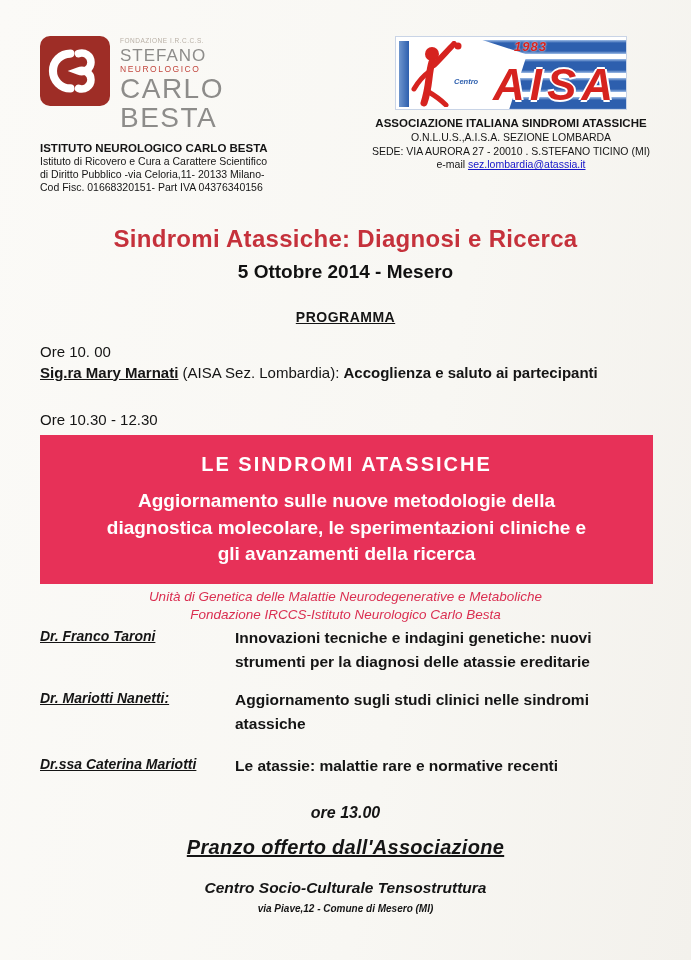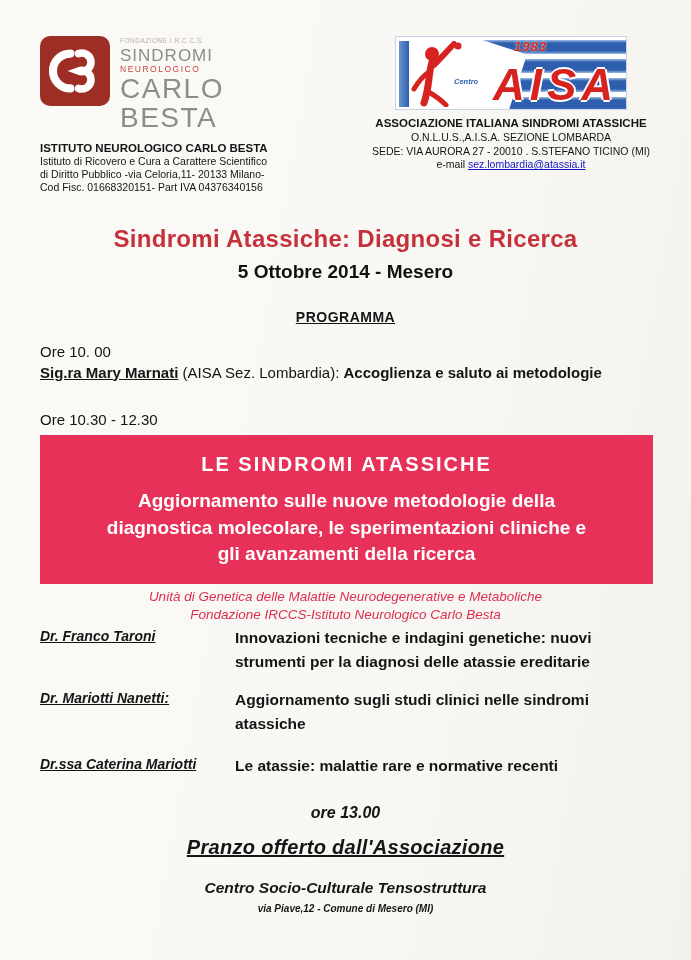--- a/index.html
+++ b/index.html
@@ -119,21 +119,21 @@
     <div class="org">
       <div class="besta-logo">
         <div class="besta-mark">
           <svg width="58" height="58" viewBox="0 0 100 100">
             <path d="M42 20 A30 30 0 0 0 42 80" fill="none" stroke="#ffffff" stroke-width="14" stroke-linecap="round"></path>
             <path d="M56 20 A16 16 0 1 1 56 50 A16 16 0 1 1 56 80" fill="none" stroke="#ffffff" stroke-width="13" stroke-linecap="round"></path>
           </svg>
         </div>
         <div class="besta-words">
           <div class="fond">FONDAZIONE I.R.C.C.S.</div>
-          <div class="w-istituto">SINDROMI</div>
+          <div class="w-istituto">STEFANO</div>
           <div class="w-neuro">NEUROLOGICO</div>
           <div class="w-carlo">CARLO</div>
           <div class="w-besta">BESTA</div>
         </div>
       </div>
       <div class="besta-text">
         <div class="org-name">ISTITUTO NEUROLOGICO CARLO BESTA</div>
         <div class="org-line">Istituto di Ricovero e Cura a Carattere Scientifico</div>
         <div class="org-line">di Diritto Pubblico -via Celoria,11- 20133 Milano-</div>
         <div class="org-line">Cod Fisc. 01668320151- Part IVA 04376340156</div>
@@ -164,21 +164,21 @@
       </div>
     </div>
   </div>
 
   <div class="title">Sindromi Atassiche: Diagnosi e Ricerca</div>
   <div class="date">5 Ottobre 2014 - Mesero</div>
   <div class="programma">PROGRAMMA</div>
 
   <div class="sched">
     <div class="slot-time1">Ore 10. 00</div>
-    <div class="slot-line"><span class="spk">Sig.ra Mary Marnati</span><span> (AISA Sez. Lombardia): </span><span class="act">Accoglienza e saluto ai metodologie</span></div>
+    <div class="slot-line"><span class="spk">Sig.ra Mary Marnati</span><span> (AISA Sez. Lombardia): </span><span class="act">Accoglienza e saluto ai partecipanti</span></div>
     <div class="slot-time2">Ore 10.30 - 12.30</div>
   </div>
 
   <div class="banner">
     <div class="banner-title">LE SINDROMI ATASSICHE</div>
     <div class="banner-sub">Aggiornamento sulle nuove metodologie della diagnostica molecolare, le sperimentazioni cliniche e gli avanzamenti della ricerca</div>
   </div>
   <div class="unit">
     <div>Unità di Genetica delle Malattie Neurodegenerative e Metaboliche</div>
     <div>Fondazione IRCCS-Istituto Neurologico Carlo Besta</div>

